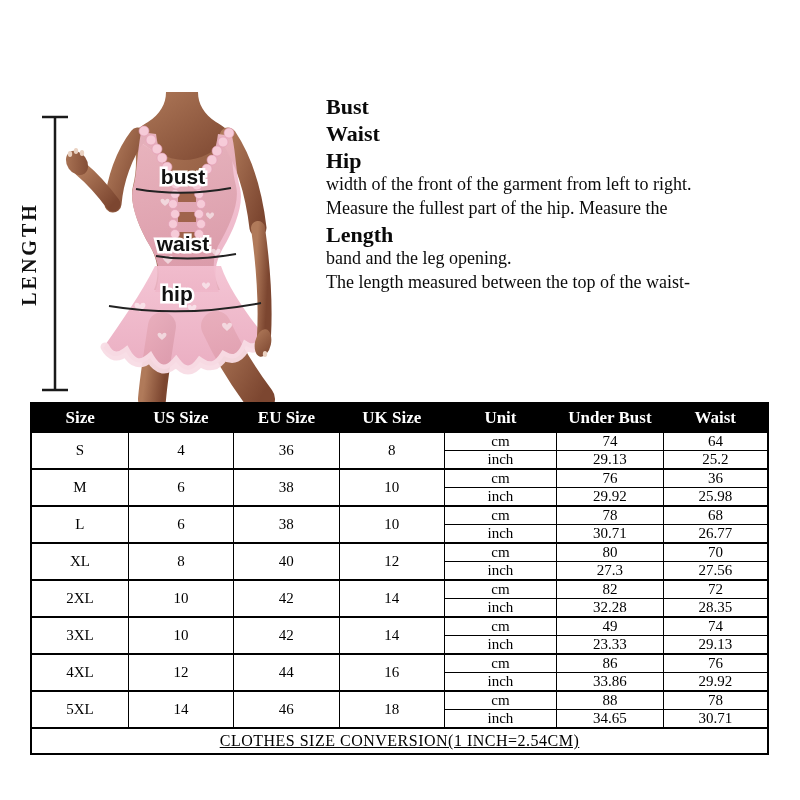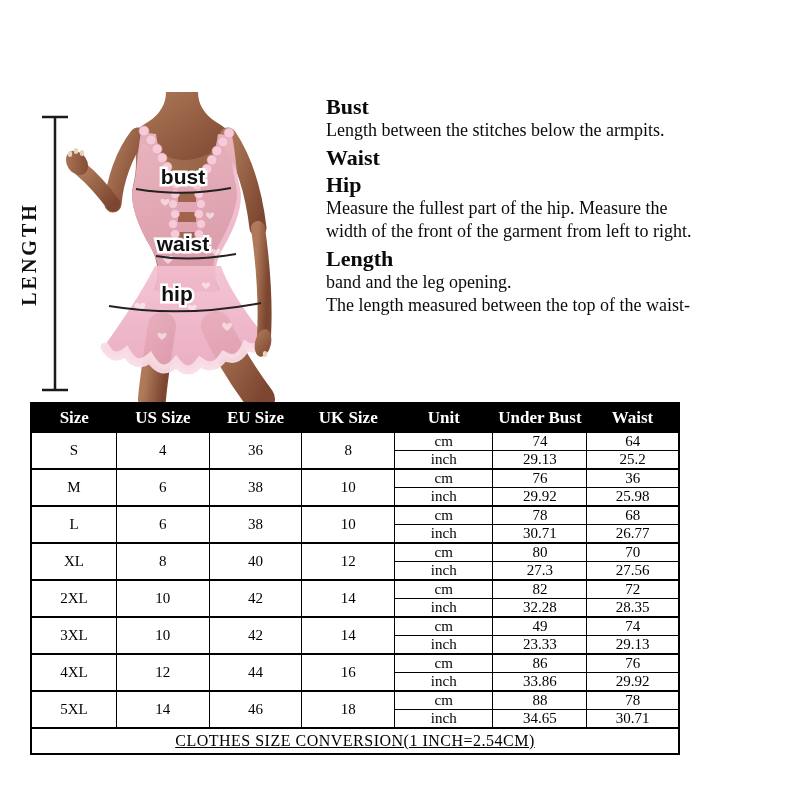--- a/index.html
+++ b/index.html
@@ -8,21 +8,21 @@
 
   
   .figure-area{position:absolute;left:20px;top:90px;width:310px;height:312px;}
 
   
   .defs{position:absolute;left:326px;top:92px;width:468px;}
   .term{font-size:22px;font-weight:bold;line-height:25px;margin-top:2px;}
   .def-line{font-size:18px;line-height:23.5px;}
 
   
-  .size-table{position:absolute;left:30px;top:402px;width:650px;border-collapse:collapse;
+  .size-table{position:absolute;left:30px;top:402px;width:739px;border-collapse:collapse;
               table-layout:fixed;border:2px solid #000;color:#000;}
   .size-table thead th{background:#000;color:#fff;font-weight:bold;font-size:17px;
                        height:27px;border:0;padding:0;text-align:center;}
   .size-table tbody td{border:1px solid #000;text-align:center;font-size:15px;height:17px;
                        padding:0 2px;white-space:nowrap;overflow:hidden;}
   .size-table tbody tr.group-start td{border-top:2px solid #000;}
   .size-table tfoot td{border-top:2px solid #000;text-align:center;font-size:16px;
                        height:24px;letter-spacing:.5px;padding:0;text-decoration:underline;}
 </style>
 </head>
@@ -137,25 +137,24 @@
         <line x1="35" y1="27" x2="35" y2="300"></line>
         <line x1="22" y1="27" x2="48" y2="27"></line>
         <line x1="22" y1="300" x2="48" y2="300"></line>
       </g>
       <text transform="translate(16,164) rotate(-90)" text-anchor="middle" font-family="Liberation Serif, serif" font-size="20" font-weight="bold" letter-spacing="3" fill="#111">LENGTH</text>
     </svg>
   </div>
 
   <div class="defs" id="defs">
       <div class="term">Bust</div>
-      <div class="def-line">Length between the stitches below the armpits.</div>
       <div class="term">Waist</div>
       <div class="term">Hip</div>
+      <div class="def-line">width of the front of the garment from left to right.</div>
       <div class="def-line">Measure the fullest part of the  hip. Measure the</div>
-      <div class="def-line">width of the front of the garment from left to right.</div>
       <div class="term">Length</div>
       <div class="def-line">band and the leg opening.</div>
       <div class="def-line">The length measured between the top of the waist-</div>
     </div>
 
   <table class="size-table">
     <colgroup>
       <col style="width:13.2%">
         <col style="width:14.3%">
         <col style="width:14.3%">

